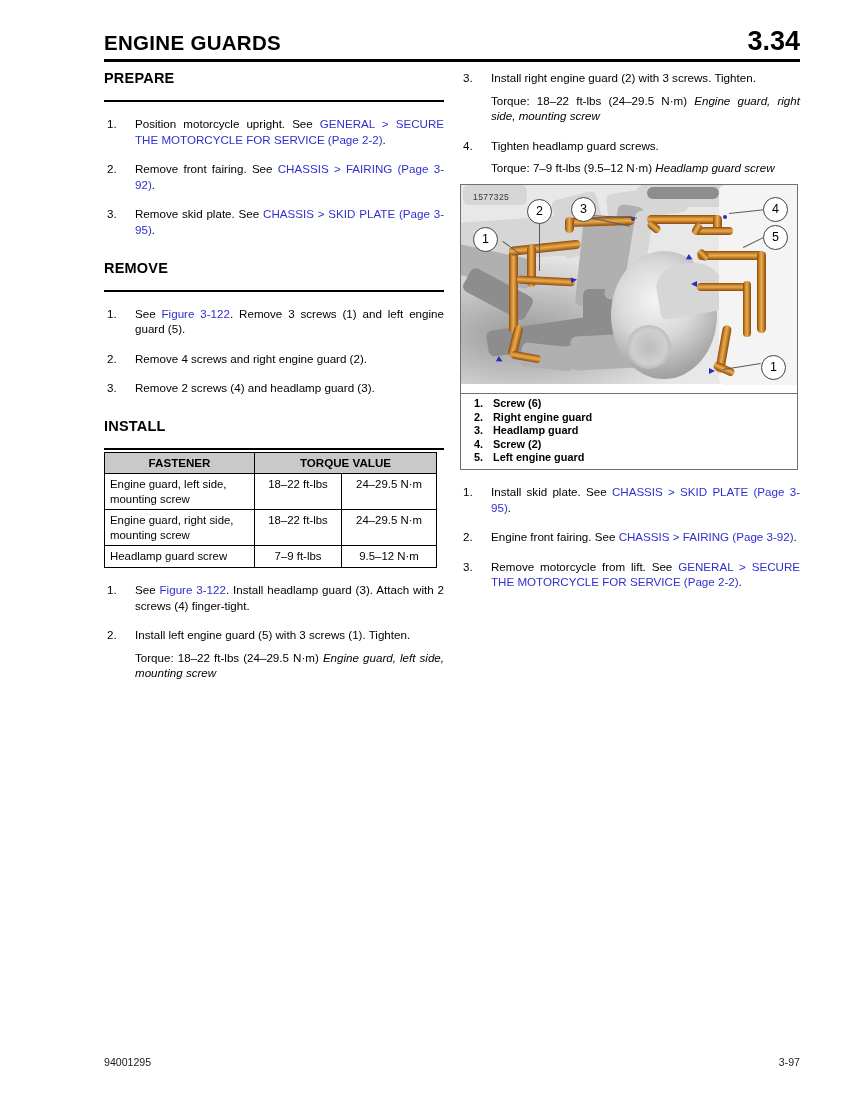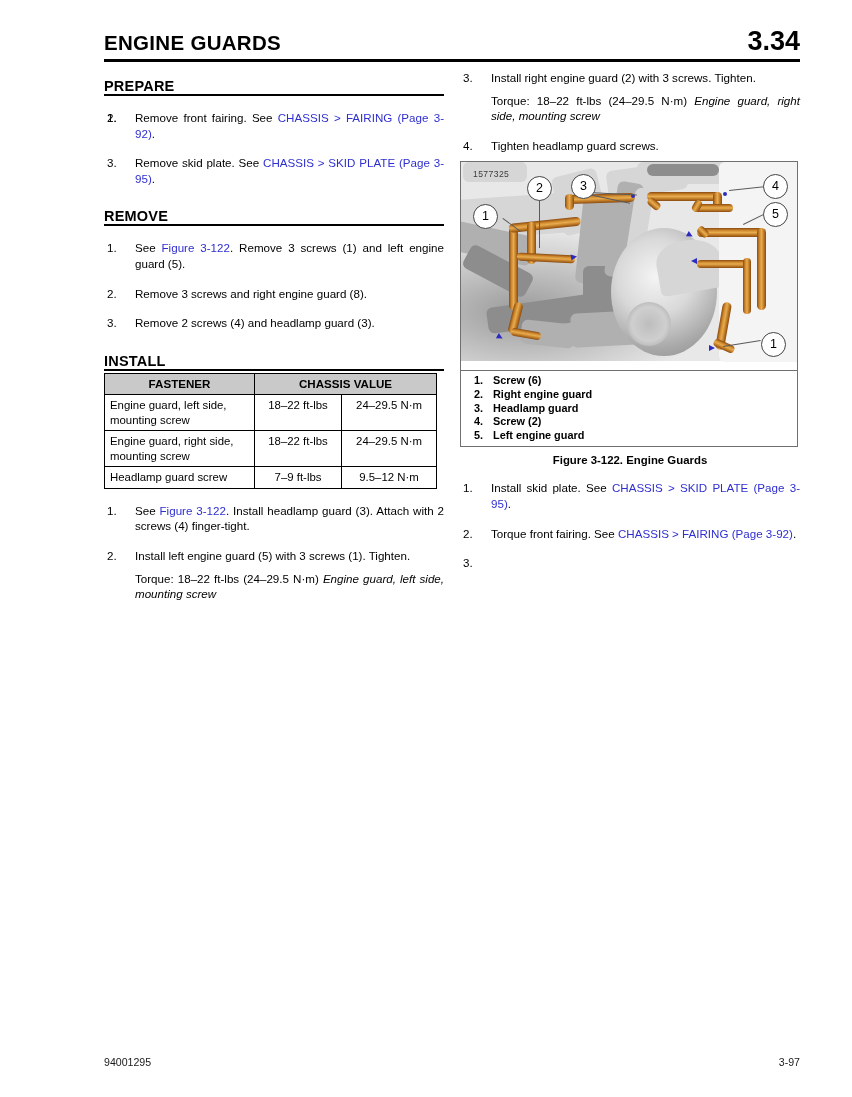--- a/index.html
+++ b/index.html
@@ -26,21 +26,21 @@
     background:#000;
   }
 
   
   .col-left  { position:absolute; left:104px; top:70px;  width:340px; }
   .col-right { position:absolute; left:460px; top:70px;  width:340px; }
 
   
   .sec-head {
     font-size:14.5px; font-weight:bold; letter-spacing:.2px;
-    padding-bottom:0; margin:8px 0 2px 0;
+    padding-bottom:14px; margin:0 0 2px 0;
     border-bottom:2px solid #000;
     position:relative;
   }
 
   
   ol.steps { list-style:none; margin:0; padding:0; }
   ol.steps > li {
     position:relative; padding-left:31px; margin-top:14px;
     font-size:11.6px; line-height:15.6px;
     text-align:justify;
@@ -161,39 +161,39 @@
   <div class="page-header">
     <div class="doc-title">ENGINE GUARDS</div>
     <div class="doc-section-num">3.34</div>
   </div>
   <div class="header-rule"></div>
 
   <div class="col-left">
 
     <div class="sec-head">PREPARE</div>
     <ol class="steps" id="prepare-steps">
-        <li><span class="num">1.</span></li>
+        <li><span class="num">1.</span><span class="jfy"><span>Position motorcycle upright. See </span><span class="xref">GENERAL &gt; SECURE THE MOTORCYCLE FOR SERVICE (Page 2-2)</span><span>.</span></span></li>
         <li><span class="num">2.</span><span class="jfy"><span>Remove front fairing. See </span><span class="xref">CHASSIS &gt; FAIRING (Page 3-92)</span><span>.</span></span></li>
         <li><span class="num">3.</span><span class="jfy"><span>Remove skid plate. See </span><span class="xref">CHASSIS &gt; SKID PLATE (Page 3-95)</span><span>.</span></span></li>
       </ol>
 
     <div class="sec-head" style="margin-top:22px;">REMOVE</div>
     <ol class="steps" id="remove-steps">
         <li><span class="num">1.</span><span class="jfy"><span>See </span><span class="xref">Figure 3-122</span><span>. Remove 3 screws (1) and left engine guard (5).</span></span></li>
-        <li><span class="num">2.</span><span class="jfy"><span>Remove 3 screws and right engine guard (8).</span></span></li>
+        <li><span class="num">2.</span><span class="jfy"><span>Remove 4 screws and right engine guard (2).</span></span></li>
         <li><span class="num">3.</span><span class="jfy"><span>Remove 2 screws (4) and headlamp guard (3).</span></span></li>
       </ol>
 
     <div class="sec-head" style="margin-top:22px;">INSTALL</div>
 
     <table class="torque">
       <thead>
         <tr>
           <th>FASTENER</th>
-          <th colspan="2">CHASSIS VALUE</th>
+          <th colspan="2">TORQUE VALUE</th>
         </tr>
       </thead>
       <tbody id="torque-body">
           <tr>
             <td class="fast">Engine guard, left side, mounting screw</td>
             <td class="val">18–22 ft-lbs</td>
             <td class="val">24–29.5 N·m</td>
           </tr>
           <tr>
             <td class="fast">Engine guard, right side, mounting screw</td>
@@ -211,21 +211,21 @@
     <ol class="steps" id="install-steps" style="margin-top:6px;">
         <li><span class="num">1.</span><span class="jfy"><span>See </span><span class="xref">Figure 3-122</span><span>. Install headlamp guard (3). Attach with 2 screws (4) finger-tight.</span></span></li>
         <li><span class="num">2.</span><span class="jfy"><span>Install left engine guard (5) with 3 screws (1). Tighten.</span></span><span class="sub-note"><span>Torque: 18–22 ft-lbs (24–29.5 N·m) </span><span class="ital">Engine guard, left side, mounting screw</span></span></li>
       </ol>
   </div>
 
   <div class="col-right">
 
     <ol class="steps" id="install-cont-steps" style="margin-top:-14px;">
         <li><span class="num">3.</span><span class="jfy"><span>Install right engine guard (2) with 3 screws. Tighten.</span></span><span class="sub-note"><span>Torque: 18–22 ft-lbs (24–29.5 N·m) </span><span class="ital">Engine guard, right side, mounting screw</span></span></li>
-        <li><span class="num">4.</span><span class="jfy"><span>Tighten headlamp guard screws.</span></span></li>
+        <li><span class="num">4.</span><span class="jfy"><span>Tighten headlamp guard screws.</span></span><span class="sub-note"><span>Torque: 7–9 ft-lbs (9.5–12 N·m) </span><span class="ital">Headlamp guard screw</span></span></li>
       </ol>
 
     <div class="figure-box">
       <div class="fig-img">
         <div class="fig-photo">
 
           <div class="fp lite" style="left:-6px;  top:34px;  width:120px; height:40px; transform:rotate(-4deg);"></div>
           <div class="fp" style="left:-14px; top:66px;  width:86px;  height:30px; transform:rotate(12deg);"></div>
           <div class="fp dark" style="left:2px;   top:96px;  width:70px;  height:26px; transform:rotate(28deg);"></div>
           <div class="fp lite" style="left:96px;  top:10px;  width:46px;  height:60px; transform:rotate(-14deg);"></div>
@@ -314,26 +314,25 @@
             <span class="n">4.</span>
             <span class="lb">Screw (2)</span>
           </div>
           <div class="row">
             <span class="n">5.</span>
             <span class="lb">Left engine guard</span>
           </div>
         </div>
     </div>
 
-    <div class="fig-caption">Figure 3-122. Engine Guards</div>
 
     <ol class="steps" id="complete-steps">
         <li><span class="num">1.</span><span class="jfy"><span>Install skid plate. See </span><span class="xref">CHASSIS &gt; SKID PLATE (Page 3-95)</span><span>.</span></span></li>
-        <li><span class="num">2.</span><span class="jfy"><span>Torque front fairing. See </span><span class="xref">CHASSIS &gt; FAIRING (Page 3-92)</span><span>.</span></span></li>
-        <li><span class="num">3.</span></li>
+        <li><span class="num">2.</span><span class="jfy"><span>Engine front fairing. See </span><span class="xref">CHASSIS &gt; FAIRING (Page 3-92)</span><span>.</span></span></li>
+        <li><span class="num">3.</span><span class="jfy"><span>Remove motorcycle from lift. See </span><span class="xref">GENERAL &gt; SECURE THE MOTORCYCLE FOR SERVICE (Page 2-2)</span><span>.</span></span></li>
       </ol>
   </div>
 
   <div class="page-footer">
     <span>94001295</span>
     <span>3-97</span>
   </div>
 
 </div>
 

